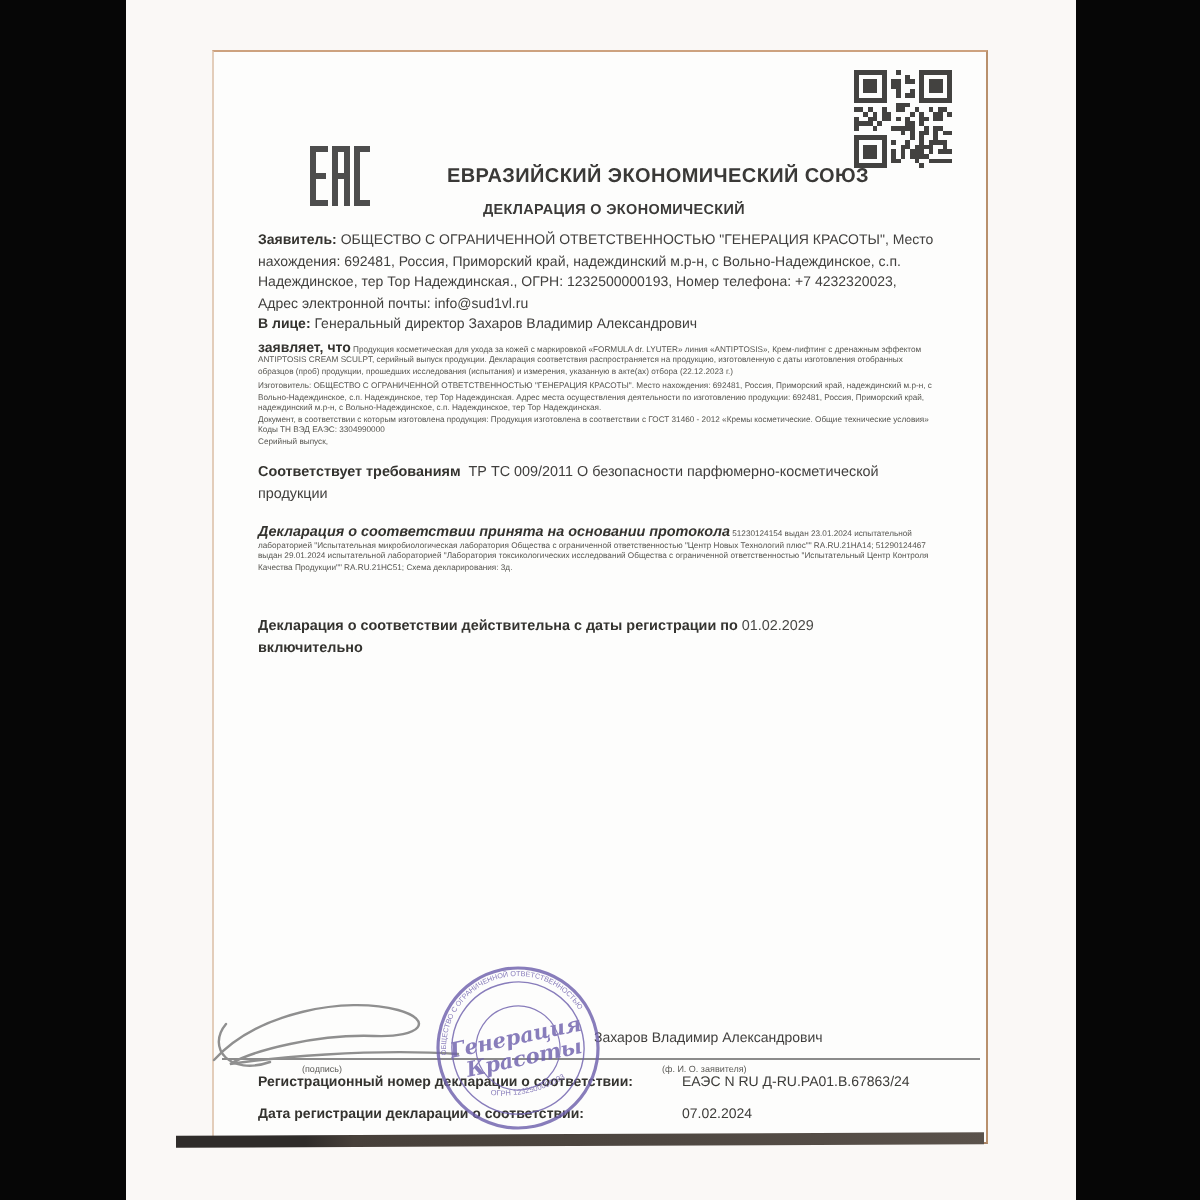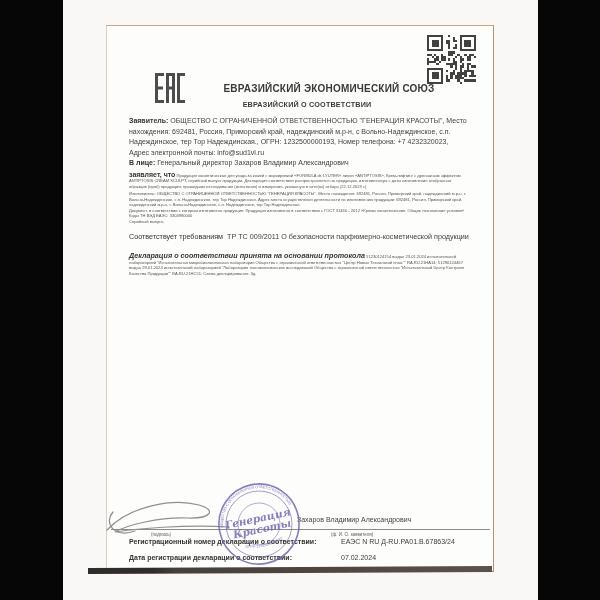--- a/index.html
+++ b/index.html
@@ -22,21 +22,21 @@
   
   .bodytext{position:absolute;left:22px;top:90px;width:341px;color:#403f3d;}
   .bodytext p{margin:0;}
   .main{font-size:7px;line-height:10.5px;}
   .main b,.blbl{color:#34332f;}
   .tiny{font-size:4.1px;line-height:5.5px;color:#55544f;}
   .p-declares{margin-top:3px !important;}
   .p-declares .blbl{font-size:7px;font-weight:bold;}
   .p-manu{margin-top:2px !important;}
   .p-complies{margin-top:7px !important;font-size:7.2px;line-height:11px;}
-  .p-complies .blbl{font-weight:normal;}
+  .p-complies .blbl{font-weight:bold;}
   .p-basis{margin-top:11px !important;}
   .p-basis .blbl{font-size:7.2px;font-weight:bold;font-style:italic;}
   .p-addinfo{margin-top:9px !important;font-size:7.2px;font-weight:bold;color:#34332f;}
   .p-validity{margin-top:21px !important;width:312px;font-size:7.2px;line-height:11px;font-weight:bold;color:#34332f;}
   .p-validity .vdate{font-weight:normal;color:#4a4946;}
   
   .fline{position:absolute;border-top:1px solid #8b8b8b;height:0;z-index:2;}
   .sig-line1{left:4px;top:503px;width:142px;}
   .sig-line2{left:149px;top:503px;width:234px;}
   .flabel{position:absolute;font-size:4.5px;color:#5a5955;z-index:2;}
@@ -198,39 +198,40 @@
           <rect x="15" y="1" width="5" height="5" fill="#fdfdfc"></rect>
           <rect x="16" y="2" width="3" height="3"></rect>
           <rect x="0" y="14" width="7" height="7"></rect>
           <rect x="1" y="15" width="5" height="5" fill="#fdfdfc"></rect>
           <rect x="2" y="16" width="3" height="3"></rect>
         </g>
     </svg>
 
     <div class="titles">
       <div class="t1">ЕВРАЗИЙСКИЙ ЭКОНОМИЧЕСКИЙ СОЮЗ</div>
-      <div class="t2">ЕВРАЗИЙСКИЙ О СООТВЕТСТВИИ</div>
+      <div class="t2">ДЕКЛАРАЦИЯ О ЭКОНОМИЧЕСКИЙ</div>
     </div>
 
     <div class="bodytext">
       <p class="main"><b>Заявитель:</b> <span>ОБЩЕСТВО С ОГРАНИЧЕННОЙ ОТВЕТСТВЕННОСТЬЮ "ГЕНЕРАЦИЯ КРАСОТЫ", Место нахождения: 692481, Россия, Приморский край, надеждинский м.р-н, с Вольно-Надеждинское, с.п. Надеждинское, тер Тор Надеждинская., ОГРН: 1232500000193, Номер телефона: +7 4232320023, Адрес электронной почты: info@sud1vl.ru</span></p>
       <p class="main"><b>В лице:</b> <span>Генеральный директор Захаров Владимир Александрович</span></p>
 
       <p class="tiny p-declares"><span class="blbl">заявляет, что</span> <span>Продукция косметическая для ухода за кожей с маркировкой «FORMULA dr. LYUTER» линия «ANTIPTOSIS», Крем-лифтинг с дренажным эффектом ANTIPTOSIS CREAM SCULPT, серийный выпуск продукции. Декларация соответствия распространяется на продукцию, изготовленную с даты изготовления отобранных образцов (проб) продукции, прошедших исследования (испытания) и измерения, указанную в акте(ах) отбора (22.12.2023 г.)</span></p>
 
       <p class="tiny p-manu"><span>Изготовитель: ОБЩЕСТВО С ОГРАНИЧЕННОЙ ОТВЕТСТВЕННОСТЬЮ "ГЕНЕРАЦИЯ КРАСОТЫ". Место нахождения: 692481, Россия, Приморский край, надеждинский м.р-н, с Вольно-Надеждинское, с.п. Надеждинское, тер Тор Надеждинская. Адрес места осуществления деятельности по изготовлению продукции: 692481, Россия, Приморский край, надеждинский м.р-н, с Вольно-Надеждинское, с.п. Надеждинское, тер Тор Надеждинская.</span></p>
       <p class="tiny"><span>Документ, в соответствии с которым изготовлена продукция: Продукция изготовлена в соответствии с ГОСТ 31460 - 2012 «Кремы косметические. Общие технические условия»</span></p>
       <p class="tiny">Коды ТН ВЭД ЕАЭС: 3304990000</p>
       <p class="tiny">Серийный выпуск,</p>
 
       <p class="p-complies"><span class="blbl">Соответствует требованиям</span>&nbsp; <span>ТР ТС 009/2011 О безопасности парфюмерно-косметической продукции</span></p>
 
       <p class="tiny p-basis"><span class="blbl">Декларация о соответствии принята на основании протокола</span> <span>51230124154 выдан 23.01.2024 испытательной лабораторией "Испытательная микробиологическая лаборатория Общества с ограниченной ответственностью "Центр Новых Технологий плюс"" RA.RU.21НА14; 51290124467 выдан 29.01.2024 испытательной лабораторией "Лаборатория токсикологических исследований Общества с ограниченной ответственностью "Испытательный Центр Контроля Качества Продукции"" RA.RU.21НС51; Схема декларирования: 3д.</span></p>
 
 
+      <p class="p-validity"><span>Декларация о соответствии действительна с даты регистрации по </span><span class="vdate">01.02.2029</span><span> включительно</span></p>
     </div>
 
     <svg class="sig-svg" width="150" height="55" viewBox="0 0 150 55">
       <g stroke="#8f8f8f" stroke-width="1.2" fill="none" stroke-linecap="round">
         <path d="M6 36 C 28 12 72 4 98 11 C 116 16 110 25 86 24 C 58 23 26 31 14 38 C 34 35 84 30 128 33"></path>
         <path d="M12 18 C 2 30 14 44 34 37"></path>
       </g>
     </svg>
 
     <div class="fline sig-line1"></div>

